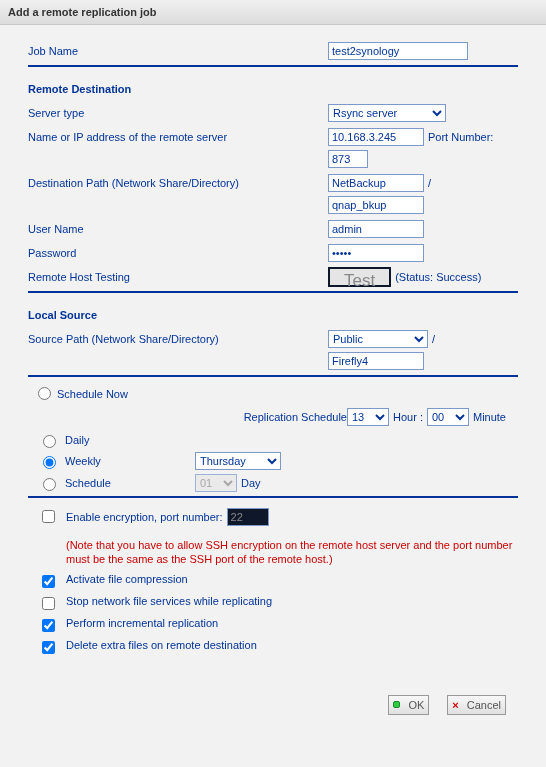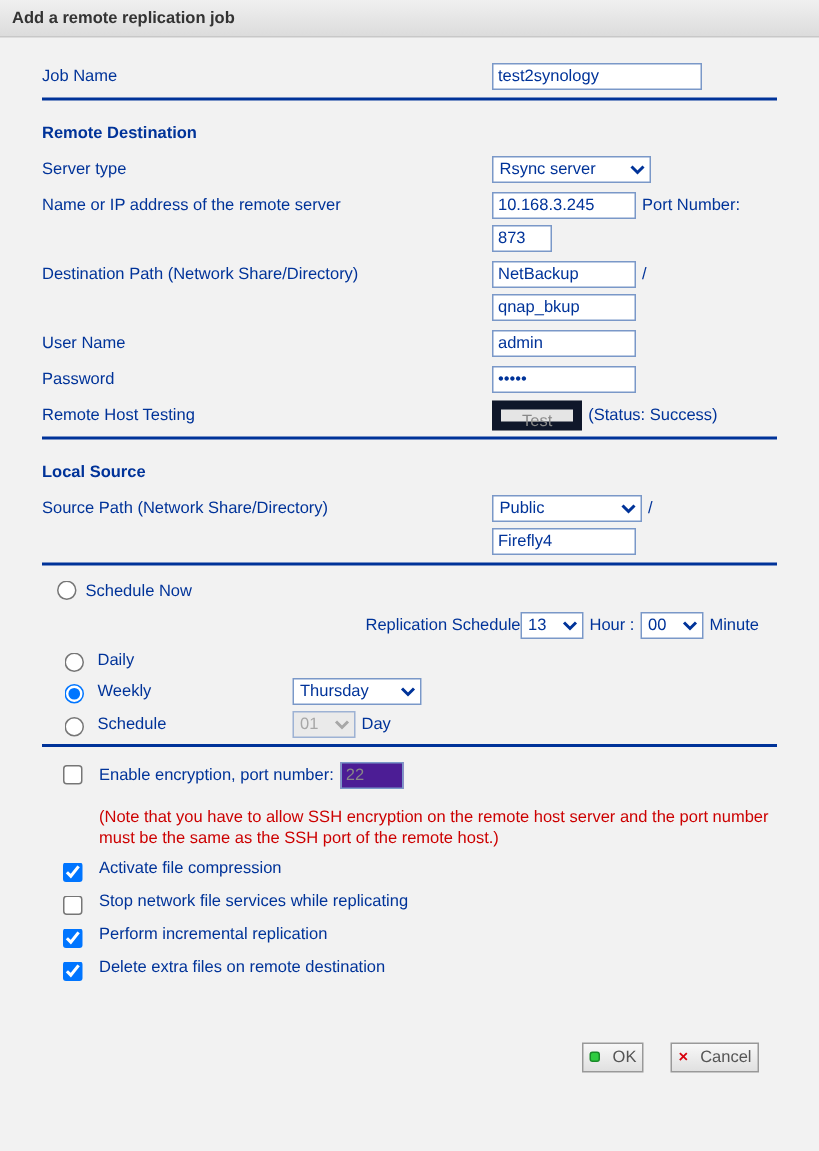--- a/index.html
+++ b/index.html
@@ -64,41 +64,41 @@
     font-family: inherit;
     height: 18px;
     color: #003399;
     background: #fff;
   }
   select:disabled {
     background: #e8e8e8;
     color: #888;
   }
   input:disabled {
-    background: #4c1d95;
+    background: #0f172a;
     color: #888;
   }
   .btn {
     border: 1px solid #999;
     background: linear-gradient(#f8f8f8, #e0e0e0);
     padding: 2px 4px;
     font-size: 11px;
     font-family: inherit;
     color: #555;
     cursor: pointer;
     height: 20px;
     display: inline-flex;
     align-items: center;
     gap: 8px;
   }
   .btn-dis {
-    border: 6px solid #0f172a;
+    border: 2px solid #0f172a;
     background: #e5e5e5;
     padding: 2px 14px;
-    font-size: 11px;
+    font-size: 17px;
     font-family: inherit;
     color: #888;
     height: 20px;
   }
   .radio-row {
     display: flex;
     align-items: center;
     gap: 6px;
     margin: 4px 0 4px 10px;
   }
@@ -149,21 +149,21 @@
       <input type="text" style="width: 140px;" value="test2synology">
     </div>
   </div>
   <hr class="sep">
 
   <div class="section-title">Remote Destination</div>
 
   <div class="row">
     <div class="label-col">Server type</div>
     <div class="field-col">
-      <select style="width:106px">
+      <select style="width:118px">
         <option>Rsync server</option>
       </select>
     </div>
   </div>
 
   <div class="row">
     <div class="label-col">Name or IP address of the remote server</div>
     <div class="field-col">
       <input type="text" style="width: 96px;" value="10.168.3.245">
       <span>Port Number:</span>

